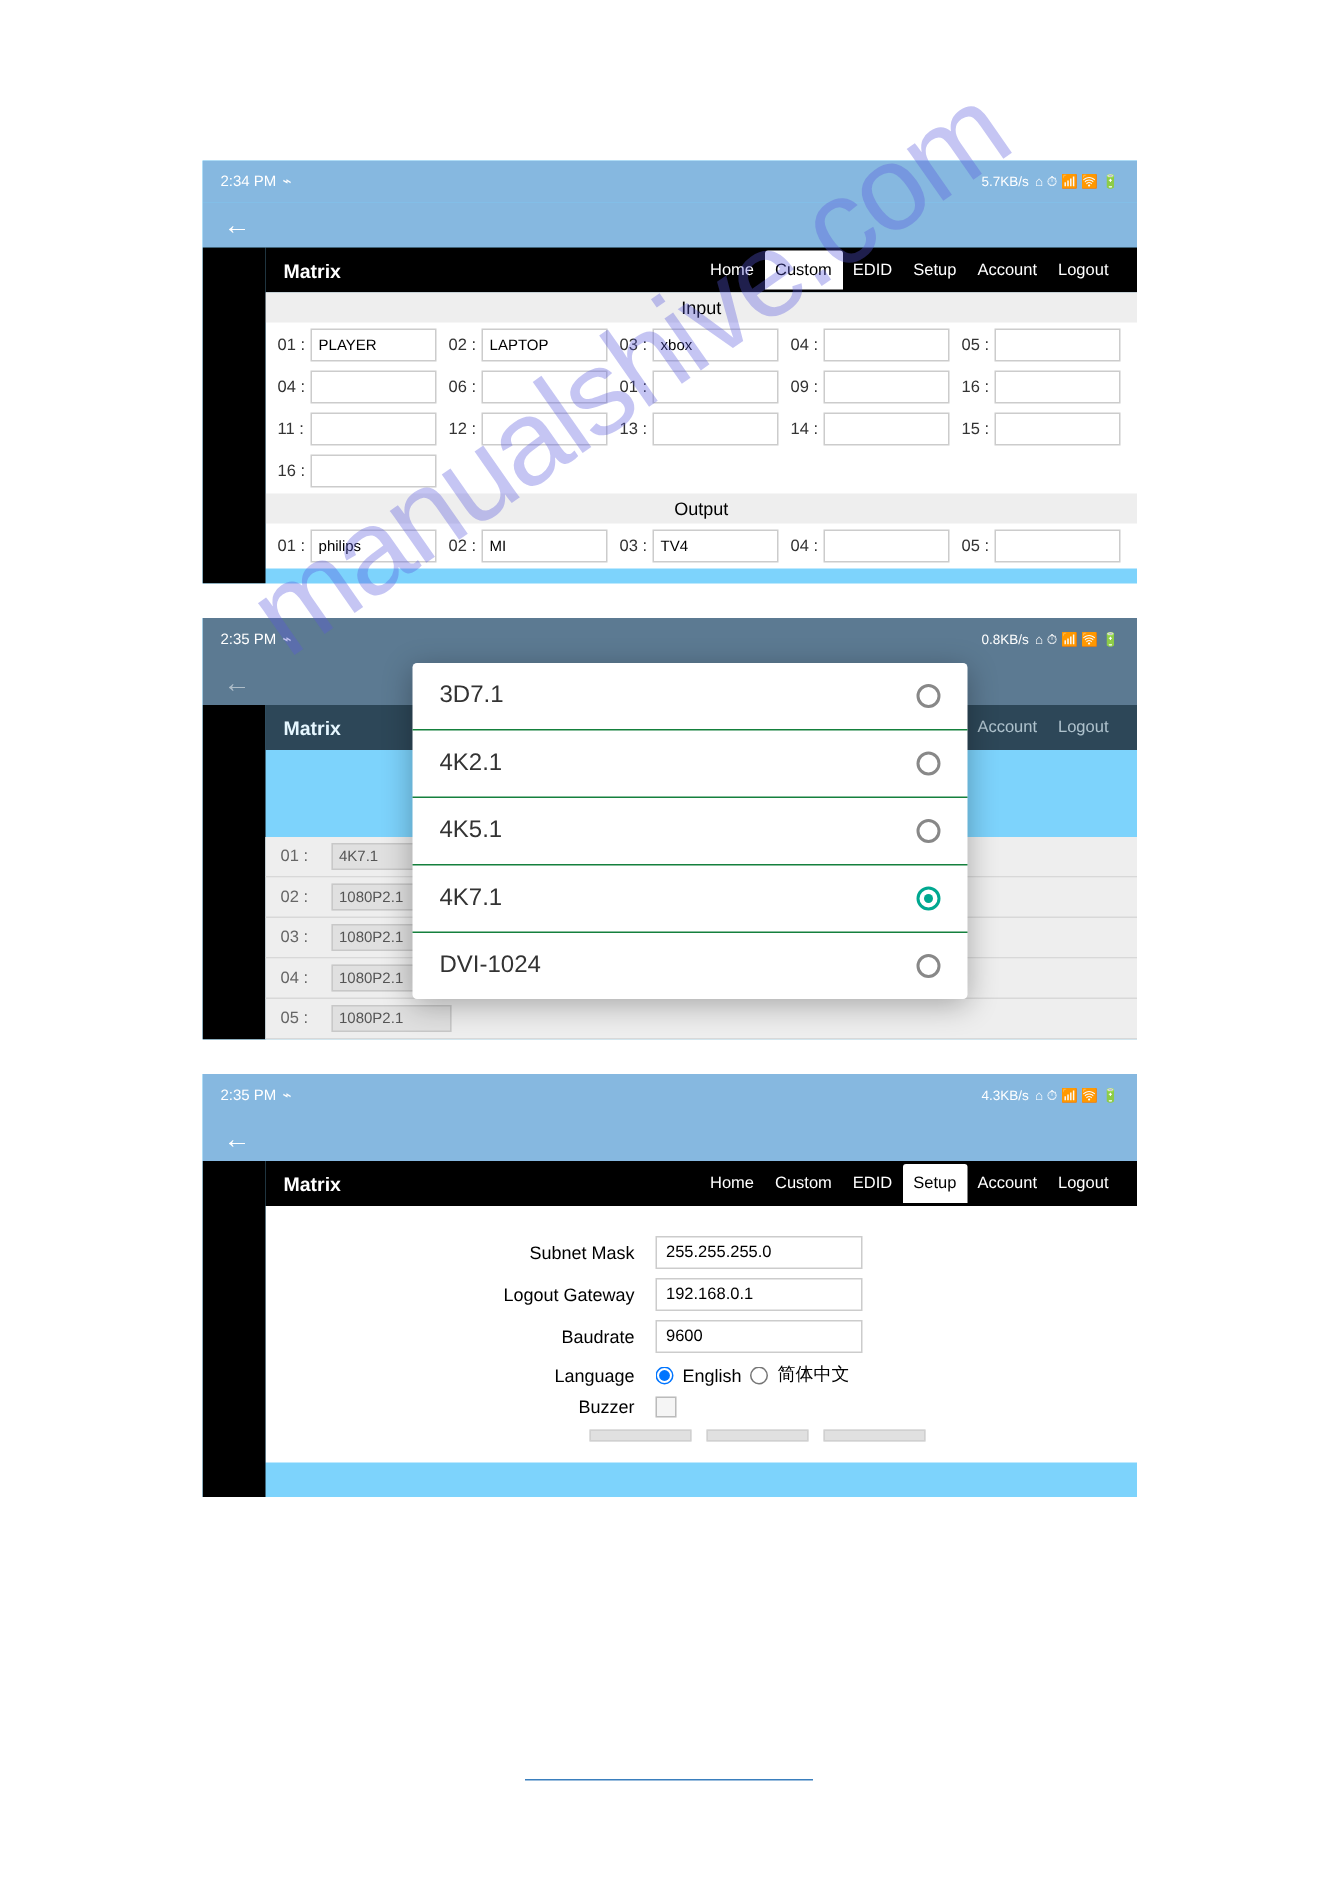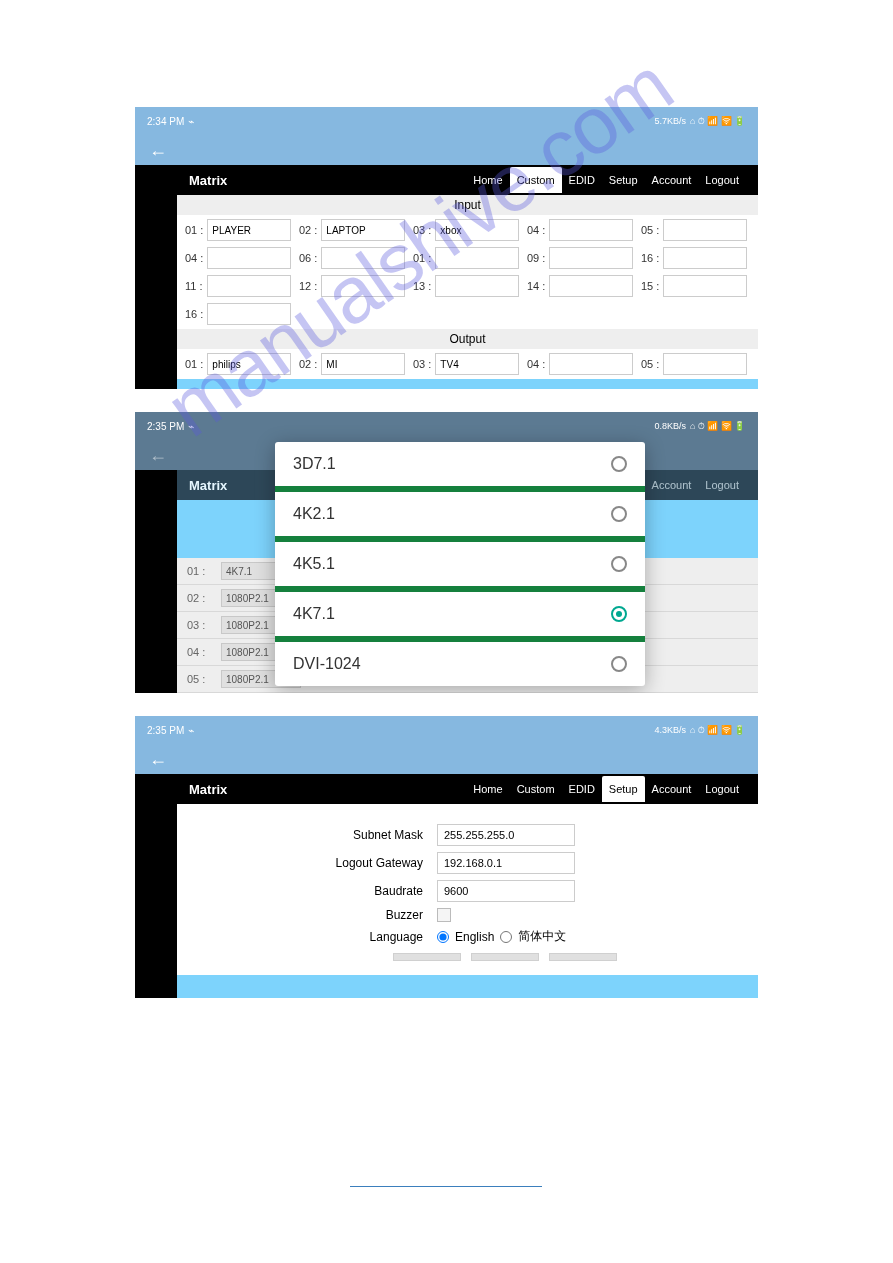--- a/index.html
+++ b/index.html
@@ -142,21 +142,21 @@
     border-radius: 3px;
     box-shadow: 0 4px 20px rgba(0,0,0,0.3);
     z-index: 10;
   }
   .modal-row {
     display: flex;
     justify-content: space-between;
     align-items: center;
     padding: 13px 18px;
     font-size: 16px;
-    border-bottom: 6px solid #15803d;
+    border-bottom: 1px solid #15803d;
     color: #333;
   }
   .modal-row:last-child { border-bottom: none; }
   .radio-empty {
     width: 16px; height: 16px;
     border: 2px solid #888;
     border-radius: 50%;
     display: inline-block;
   }
   .radio-checked {
@@ -486,32 +486,32 @@
         </div>
         <div class="setup-row">
           <div class="lbl">Logout Gateway</div>
           <input type="text" value="192.168.0.1" style="">
         </div>
         <div class="setup-row">
           <div class="lbl">Baudrate</div>
           <input type="text" value="9600" style="">
         </div>
         <div class="setup-row">
-          <div class="lbl">Buzzer</div>
-          <span class="chk"></span>
-        </div>
-        <div class="setup-row">
           <div class="lbl">Language</div>
           <div class="langs">
             <input type="radio" checked="" style="">
             <span>English</span>
             <input type="radio" style="">
             <span>简体中文</span>
           </div>
         </div>
+        <div class="setup-row">
+          <div class="lbl">Buzzer</div>
+          <span class="chk"></span>
+        </div>
         <div class="buttons-row">
           <div class="btn-grey"></div>
           <div class="btn-grey"></div>
           <div class="btn-grey"></div>
         </div>
       </div>
     </div>
   </div>
 
   <div class="footer-line"></div>

